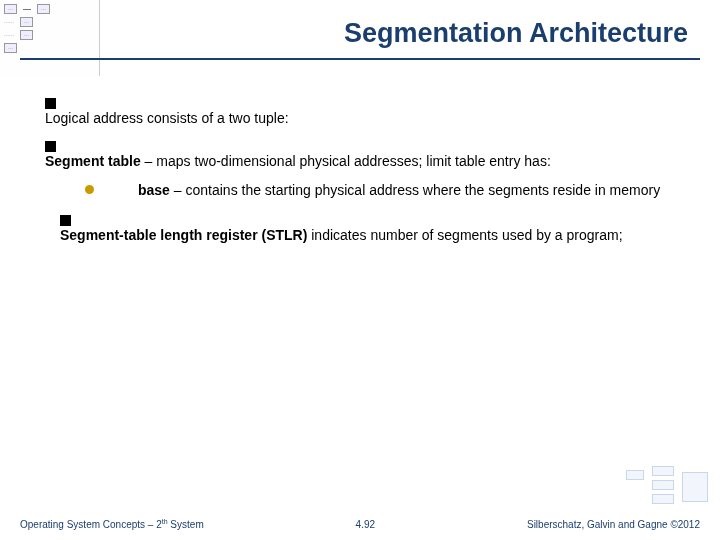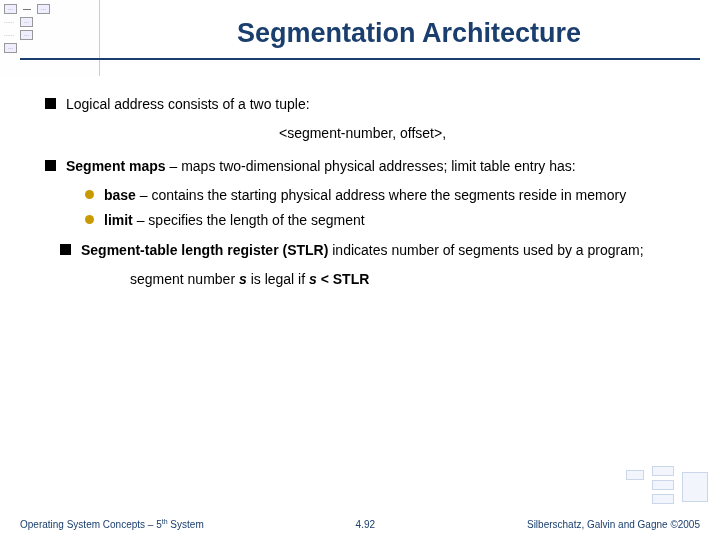--- a/index.html
+++ b/index.html
@@ -22,44 +22,44 @@
     color: #555;
   }
   .thumb .t-row { display:flex; gap:6px; margin-bottom:3px; align-items:center;}
   .thumb .box { border:1px solid #999; padding:1px 3px; background:#eef; }
   .thumb .arrow { width:8px; height:1px; background:#777; position:relative;}
   .title {
     position: absolute;
     top: 18px;
     left: 130px;
     right: 32px;
-    text-align: center;
+    text-align: right;
     font-size: 27px;
     font-weight: bold;
     color: #1a3e6e;
   }
   .rule {
     position: absolute;
     top: 58px;
     left: 20px; right: 20px;
     height: 2px;
     background: #1a3e6e;
   }
   .content {
     position: absolute;
     top: 95px;
     left: 45px;
     right: 40px;
     font-size: 14px;
     line-height: 1.35;
   }
-  .b1 { display:flex; margin-bottom: 10px; }
+  .b1 { display:flex; margin-bottom: 10px; flex-direction: column; }
   .b1 .sq { width:11px; height:11px; background:#000; margin-top:3px; margin-right:10px; flex-shrink:0; }
   .b1 .txt { flex:1; }
-  .b2 { display:flex; margin-top:6px; margin-bottom:6px; margin-left: 40px;}
+  .b2 { display:flex; margin-top:6px; margin-bottom:6px; margin-left: 40px; gap: 34px;}
   .b2 .dot { width:9px; height:9px; border-radius:50%; background:#c99a00; margin-top:4px; margin-right:10px; flex-shrink:0;}
   .b2 .txt { flex:1; }
   .center { text-align:center; margin: 6px 0 14px 0; }
   .indented { margin-left: 85px; margin-top:4px; }
   .bold { font-weight:bold; }
   .bi { font-weight:bold; font-style:italic; color:#000; }
   .footer {
     position:absolute;
     bottom: 10px;
     left: 20px; right: 20px;
@@ -105,63 +105,53 @@
 
 <div class="title">Segmentation Architecture</div>
 <div class="rule"></div>
 
 <div class="content">
 
   <div class="b1">
     <span class="sq"></span>
     <span class="txt">Logical address consists of a two tuple:</span>
   </div>
-  <div class="center">&lt;segment-number, offset&gt;,</div>
 
   <div class="b1">
     <span class="sq"></span>
     <span class="txt">
-      <span class="bold">Segment maps</span><span> – maps two-dimensional physical addresses; limit table entry has:</span>
+      <span class="bold">Segment table</span><span> – maps two-dimensional physical addresses; limit table entry has:</span>
     </span>
   </div>
 
   <div class="b2">
     <span class="dot"></span>
     <span class="txt">
       <span class="bold">base</span><span> – contains the starting physical address where the segments reside in memory</span>
     </span>
   </div>
 
-  <div class="b2">
-    <span class="dot"></span>
-    <span class="txt">
-      <span class="bold">limit</span><span> – specifies the length of the segment</span>
-    </span>
-  </div>
 
 
   <div class="b1" style="margin-top:12px;padding-left:15px;">
     <span class="sq"></span>
     <span class="txt">
       <span class="bold">Segment-table length register (STLR)</span><span> indicates number of segments used by a program;</span>
     </span>
-  </div>
-  <div class="indented">
-    <span>segment number </span><span class="bi">s</span><span> is legal if </span><span class="bi">s</span><span class="bold"> &lt; </span><span class="bold">STLR</span>
   </div>
 
 </div>
 
 <div class="corner-diag">
   <div class="cd-box" style="left:2px; top:6px; width:18px; height:10px;"></div>
   <div class="cd-box" style="left:28px; top:2px; width:22px; height:10px;"></div>
   <div class="cd-box" style="left:28px; top:16px; width:22px; height:10px;"></div>
   <div class="cd-box" style="left:28px; top:30px; width:22px; height:10px;"></div>
   <div class="cd-box" style="left:58px; top:8px; width:26px; height:30px;"></div>
 </div>
 
 <div class="footer">
   <span class="left">
-    <span>Operating System Concepts – 5</span><sup>th</sup><span> System</span>
+    <span>Operating System Concepts – 2</span><sup>th</sup><span> System</span>
   </span>
   <span class="mid">4.92</span>
-  <span class="right">Silberschatz, Galvin and Gagne ©2005</span>
+  <span class="right">Silberschatz, Galvin and Gagne ©2012</span>
 </div>
 
 </body></html>

